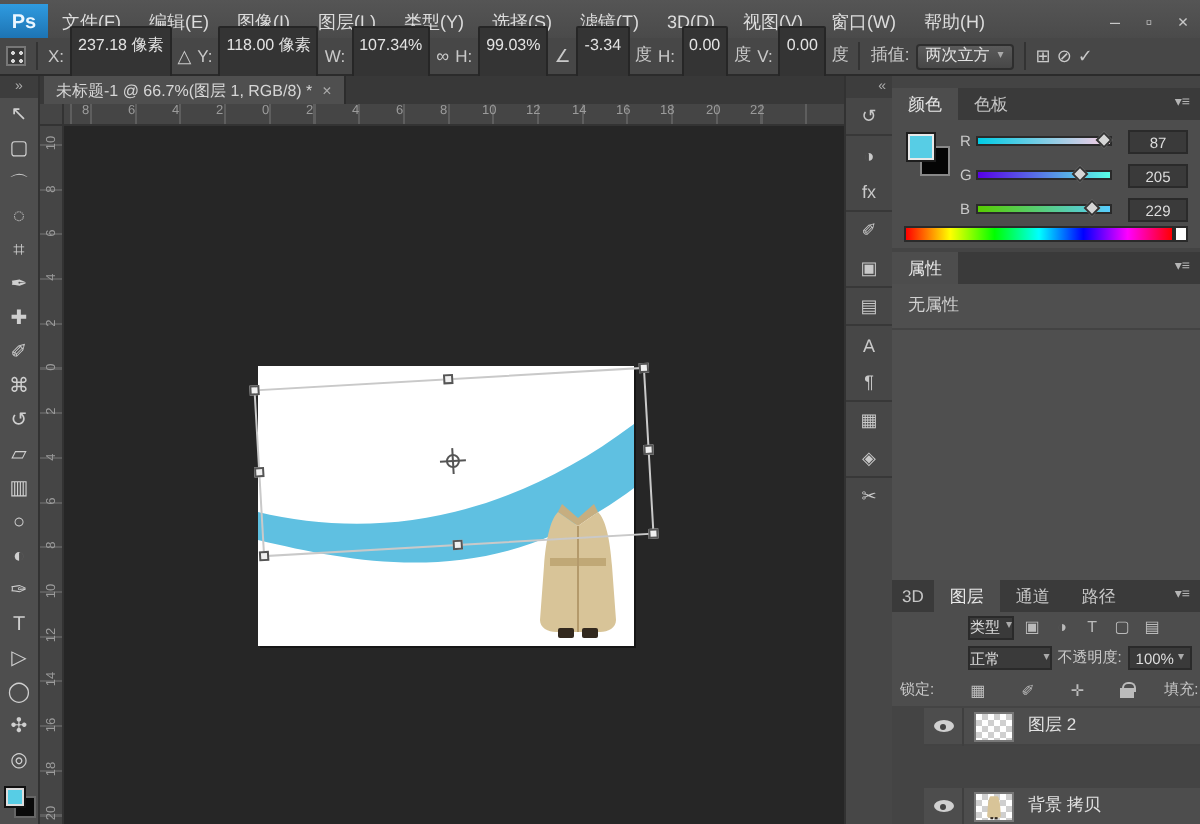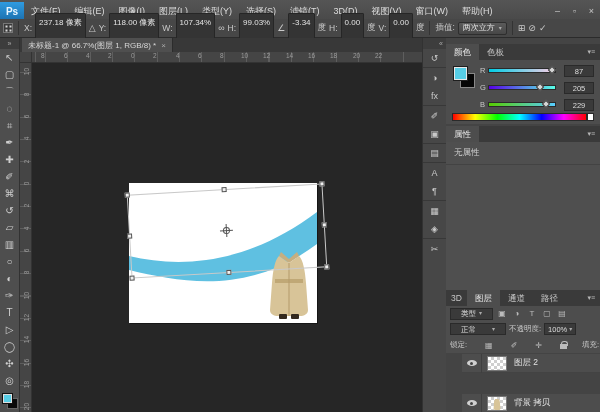--- a/index.html
+++ b/index.html
@@ -115,21 +115,21 @@
     background:linear-gradient(to right,#f00,#ff0,#0f0,#0ff,#00f,#f0f,#f00); }
   .speccap { position:absolute; left:141px; top:53px; width:7px; height:8px; background:#fff;
     border:1px solid #2a2a2a; }
 
   .propbody { position:absolute; left:0; top:104px; width:154px; height:148px; background:#4f4f4f; }
   .noprop { font-size:8.5px; color:#cfcfcf; padding:5px 8px; border-bottom:1px solid #434343; }
 
   .lfilter { position:absolute; left:0; top:268px; width:154px; height:15px; background:#4d4d4d;
     display:flex; align-items:center; gap:3px; padding:0 4px; }
   .lfbox { background:#3a3a3a; border:1px solid #2a2a2a; height:12px; line-height:11px;
-    font-size:7.5px; color:#ddd; padding:0 10px; display:flex; gap:3px; align-items:center; }
+    font-size:7.5px; color:#ddd; padding:0 0; display:flex; gap:3px; align-items:center;margin-left:34px; }
   .lficon { font-size:8px; color:#bbb; width:12px; text-align:center; }
   .lblend { position:absolute; left:0; top:283px; width:154px; height:16px; background:#4d4d4d;
     display:flex; align-items:center; gap:3px; padding:0 4px; }
   .llock { position:absolute; left:0; top:299px; width:154px; height:16px; background:#4d4d4d;
     display:flex; align-items:center; gap:18px; padding:0 4px; }
   .locki { font-size:8px; color:#bbb; width:11px; text-align:center; }
   .csslock { width:7px; height:8px; position:relative; }
   .csslock::before { content:""; position:absolute; left:1px; top:0; width:5px; height:4px;
     border:1px solid #bbb; border-bottom:none; border-radius:3px 3px 0 0; }
   .csslock::after { content:""; position:absolute; left:0; top:3px; width:7px; height:5px; background:#bbb; }

